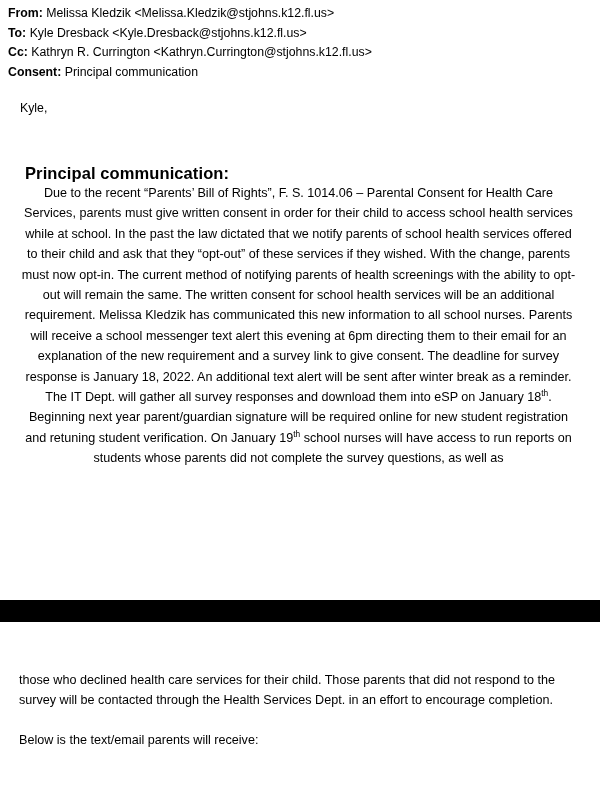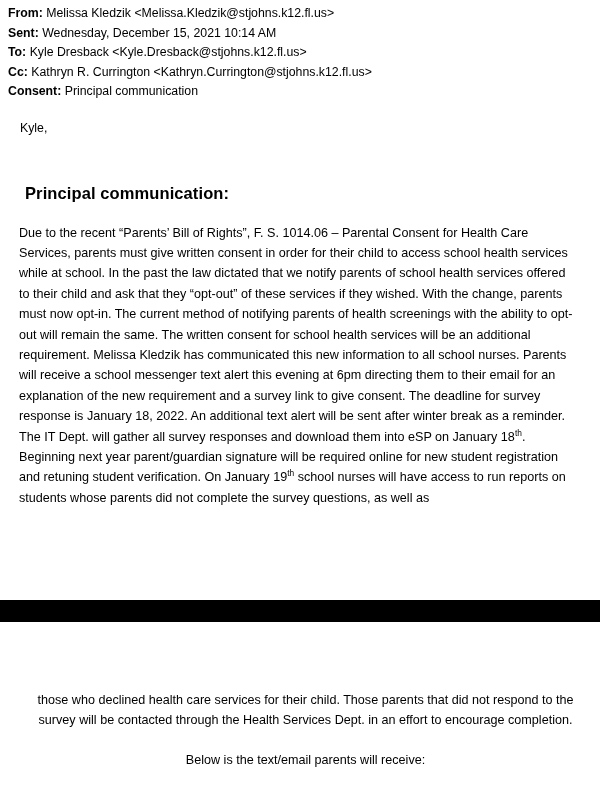--- a/index.html
+++ b/index.html
@@ -48,50 +48,48 @@
     font-size: 12.3px;
   }
   .doc-title {
     margin-top: 49px;
     margin-left: 25px;
     font-size: 16.5px;
     font-weight: bold;
     letter-spacing: 0.1px;
   }
   .doc-body {
-    margin-top: 20px;
     margin-left: 19px;
     margin-right: 22px;
     font-size: 12.6px;
     line-height: 20.4px;
-    text-align: left;
+    text-align: center;
   }
   .doc-body sup {
     font-size: 8.4px;
     vertical-align: super;
     line-height: 0;
   }
   .page-break {
     position: absolute;
     left: 0;
     top: 600px;
     width: 600px;
     height: 22px;
     background: #000000;
   }
   .cont-body {
     position: absolute;
     left: 0;
-    top: 690px;
+    top: 670px;
     width: 600px;
     padding: 0 8px 0 19px;
     box-sizing: border-box;
     font-size: 12.6px;
     line-height: 20.4px;
-    text-align: center;
   }
   .cont-last {
     margin-top: 19px;
   }
   .scroll-rail {
     position: absolute;
     right: 0;
     top: 0;
     width: 0px;
     height: 793px;
@@ -99,24 +97,20 @@
 </style>
 </head>
 <body>
 
 <div class="page">
 
   <div class="header-block">
     <div class="hdr-row">
       <span class="hdr-label">From:</span>
       <span class="hdr-value">Melissa Kledzik &lt;Melissa.Kledzik@stjohns.k12.fl.us&gt;</span>
-    </div>
-    <div class="hdr-row">
-      <span class="hdr-label">Sent:</span>
-      <span class="hdr-value">Wednesday, December 15, 2021 10:14 AM</span>
     </div>
     <div class="hdr-row">
       <span class="hdr-label">To:</span>
       <span class="hdr-value">Kyle Dresback &lt;Kyle.Dresback@stjohns.k12.fl.us&gt;</span>
     </div>
     <div class="hdr-row">
       <span class="hdr-label">Cc:</span>
       <span class="hdr-value">Kathryn R. Currington &lt;Kathryn.Currington@stjohns.k12.fl.us&gt;</span>
     </div>
     <div class="hdr-row">

